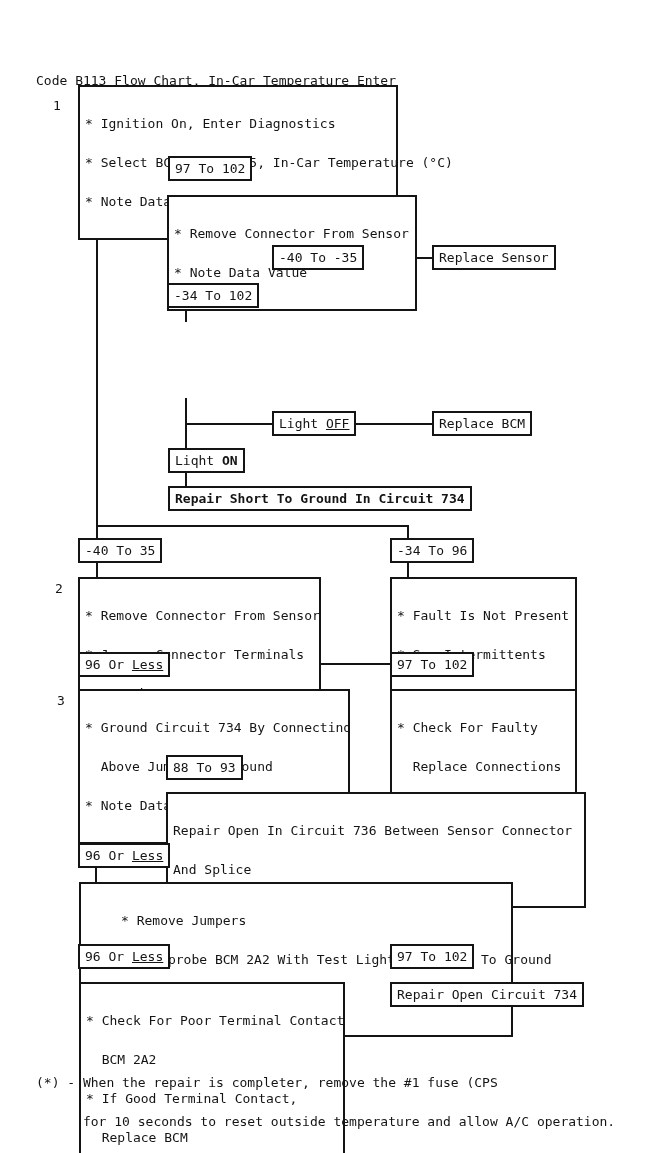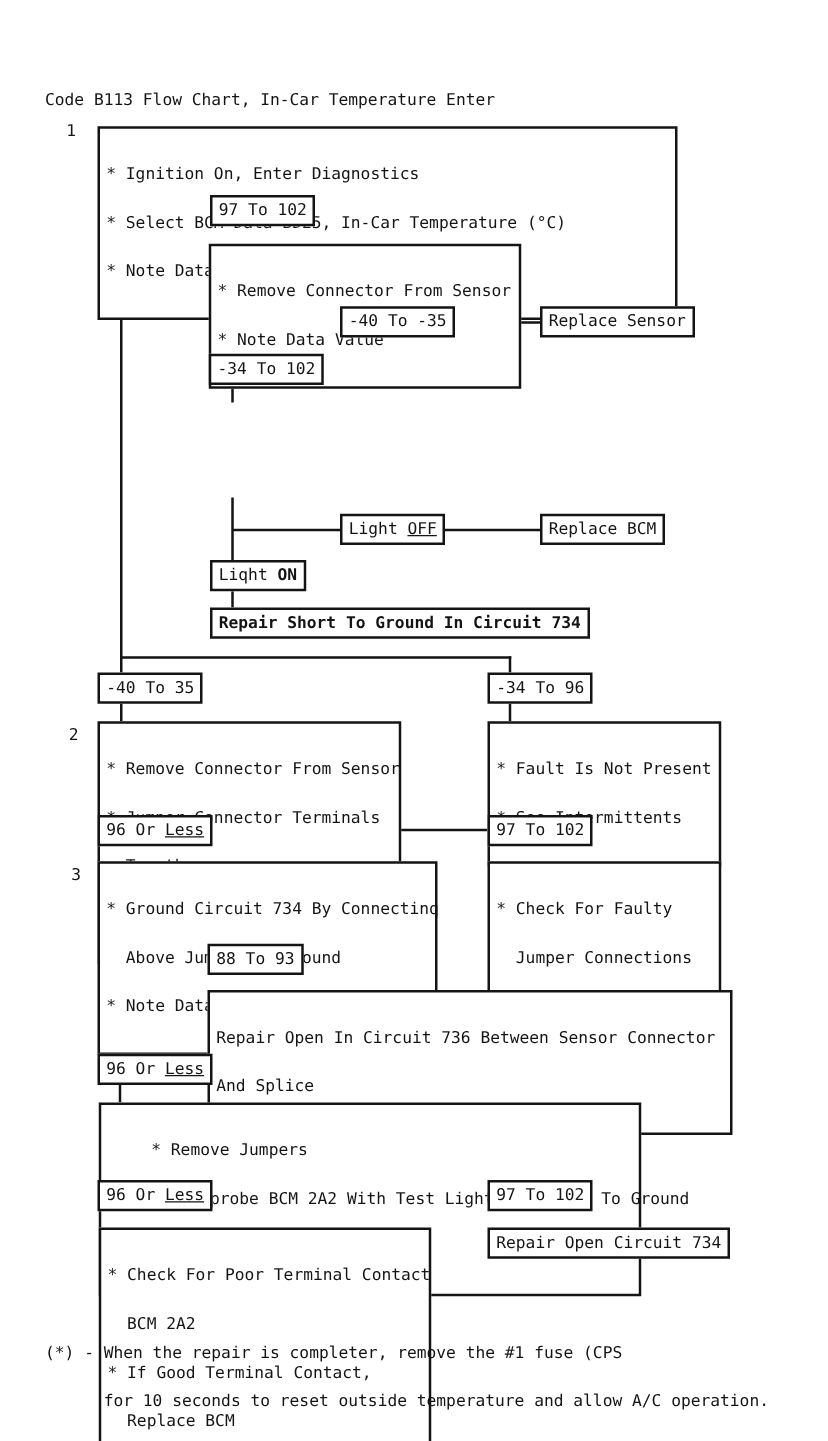--- a/index.html
+++ b/index.html
@@ -53,21 +53,21 @@
   <div class="v" style="left:407px;top:677px;height:12px;"></div>
   <div class="v" style="left:95px;top:740px;height:103px;"></div>
   <div class="h" style="left:96px;top:765px;width:70px;"></div>
   <div class="v" style="left:180px;top:779px;height:13px;"></div>
   <div class="v" style="left:95px;top:868px;height:14px;"></div>
   <div class="v" style="left:280px;top:932px;height:25px;"></div>
   <div class="h" style="left:166px;top:955px;width:224px;"></div>
   <div class="v" style="left:96px;top:969px;height:13px;"></div>
   <div class="v" style="left:407px;top:969px;height:13px;"></div>
 
-  <div class="box" style="left:78px;top:101px;width:464px;">
+  <div class="box" style="left:78px;top:85px;width:320px;">
     <div>* Ignition On, Enter Diagnostics</div>
     <div>* Select BCM Data BD25, In-Car Temperature (°C)</div>
     <div>* Note Data Value</div>
   </div>
 
   <div class="box" style="left:168px;top:156px;"><span>97 To 102</span></div>
 
   <div class="box" style="left:167px;top:195px;width:250px;">
     <div>* Remove Connector From Sensor</div>
     <div>* Note Data Value</div>
@@ -102,21 +102,21 @@
   <div class="box" style="left:78px;top:652px;"><span>96 Or </span><span class="u">Less</span></div>
   <div class="box" style="left:390px;top:652px;"><span>97 To 102</span></div>
 
   <div class="box" style="left:78px;top:689px;width:272px;">
     <div>* Ground Circuit 734 By Connectinq</div>
     <div>  Above Jumper To Ground</div>
     <div>* Note Data Value</div>
   </div>
   <div class="box" style="left:390px;top:689px;width:187px;">
     <div>* Check For Faulty</div>
-    <div>  Jumper Connections</div>
+    <div>  Replace Connections</div>
     <div>* If Good Connections,</div>
     <div>  Replace Sensor</div>
   </div>
 
   <div class="box" style="left:166px;top:755px;"><span>88 To 93</span></div>
   <div class="box" style="left:166px;top:792px;width:420px;">
     <div>Repair Open In Circuit 736 Between Sensor Connector</div>
     <div>And Splice</div>
   </div>
 

